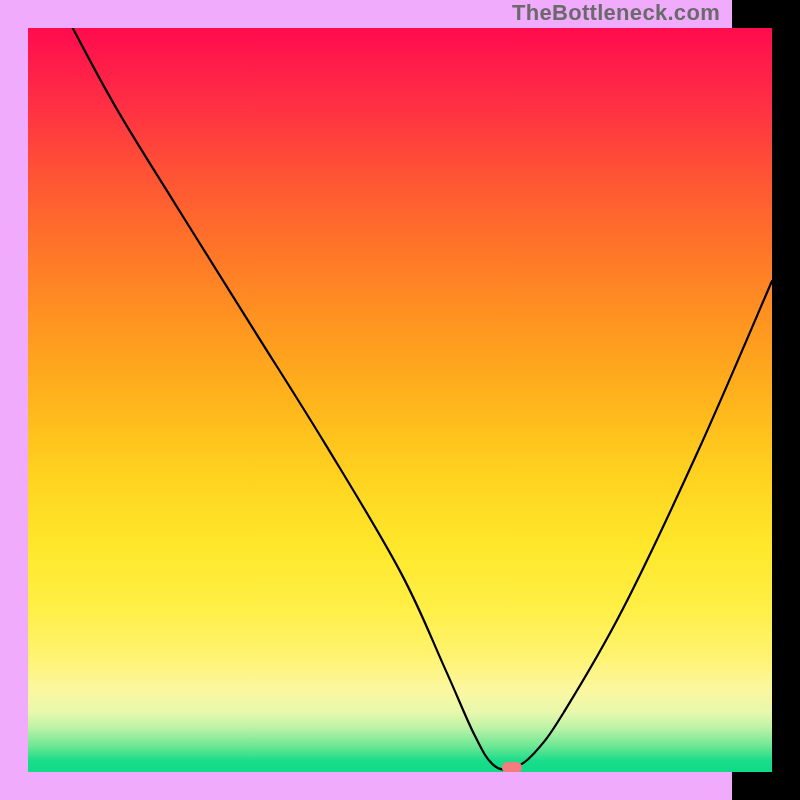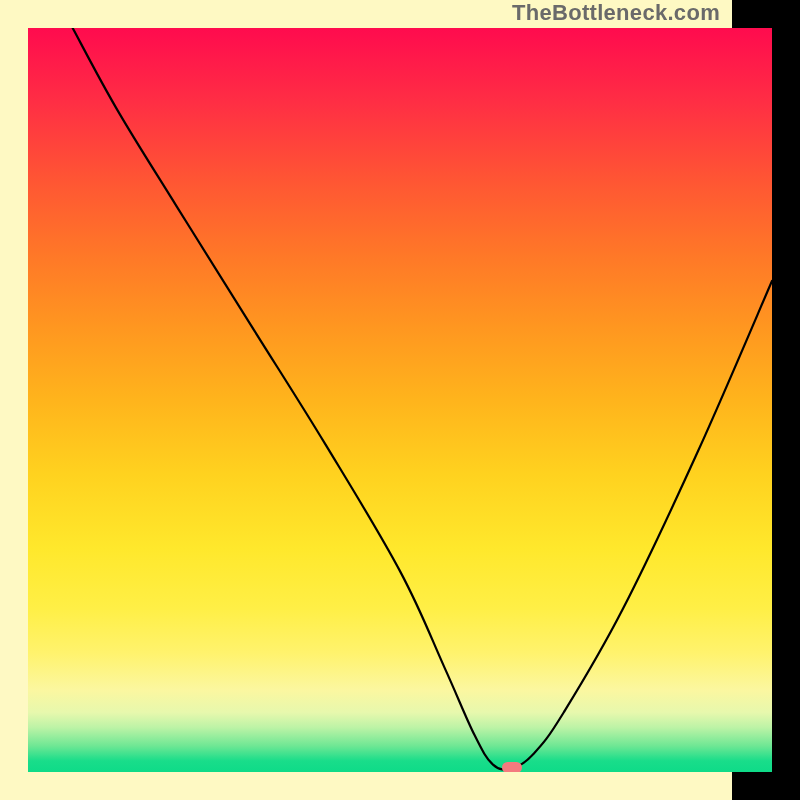--- a/index.html
+++ b/index.html
@@ -7,21 +7,21 @@
     padding: 0;
     width: 800px;
     height: 800px;
     background: #000;
     font-family: Arial, Helvetica, sans-serif;
   }
   .frame {
     position: relative;
     width: 732px;
     height: 800px;
-    background: #fef9c3;
+    background: #f0abfc;
   }
   .watermark {
     position: absolute;
     top: 0px;
     right: 12px;
     color: #6a6a6a;
     font-size: 22px;
     font-weight: 600;
     letter-spacing: 0.3px;
     z-index: 5;

